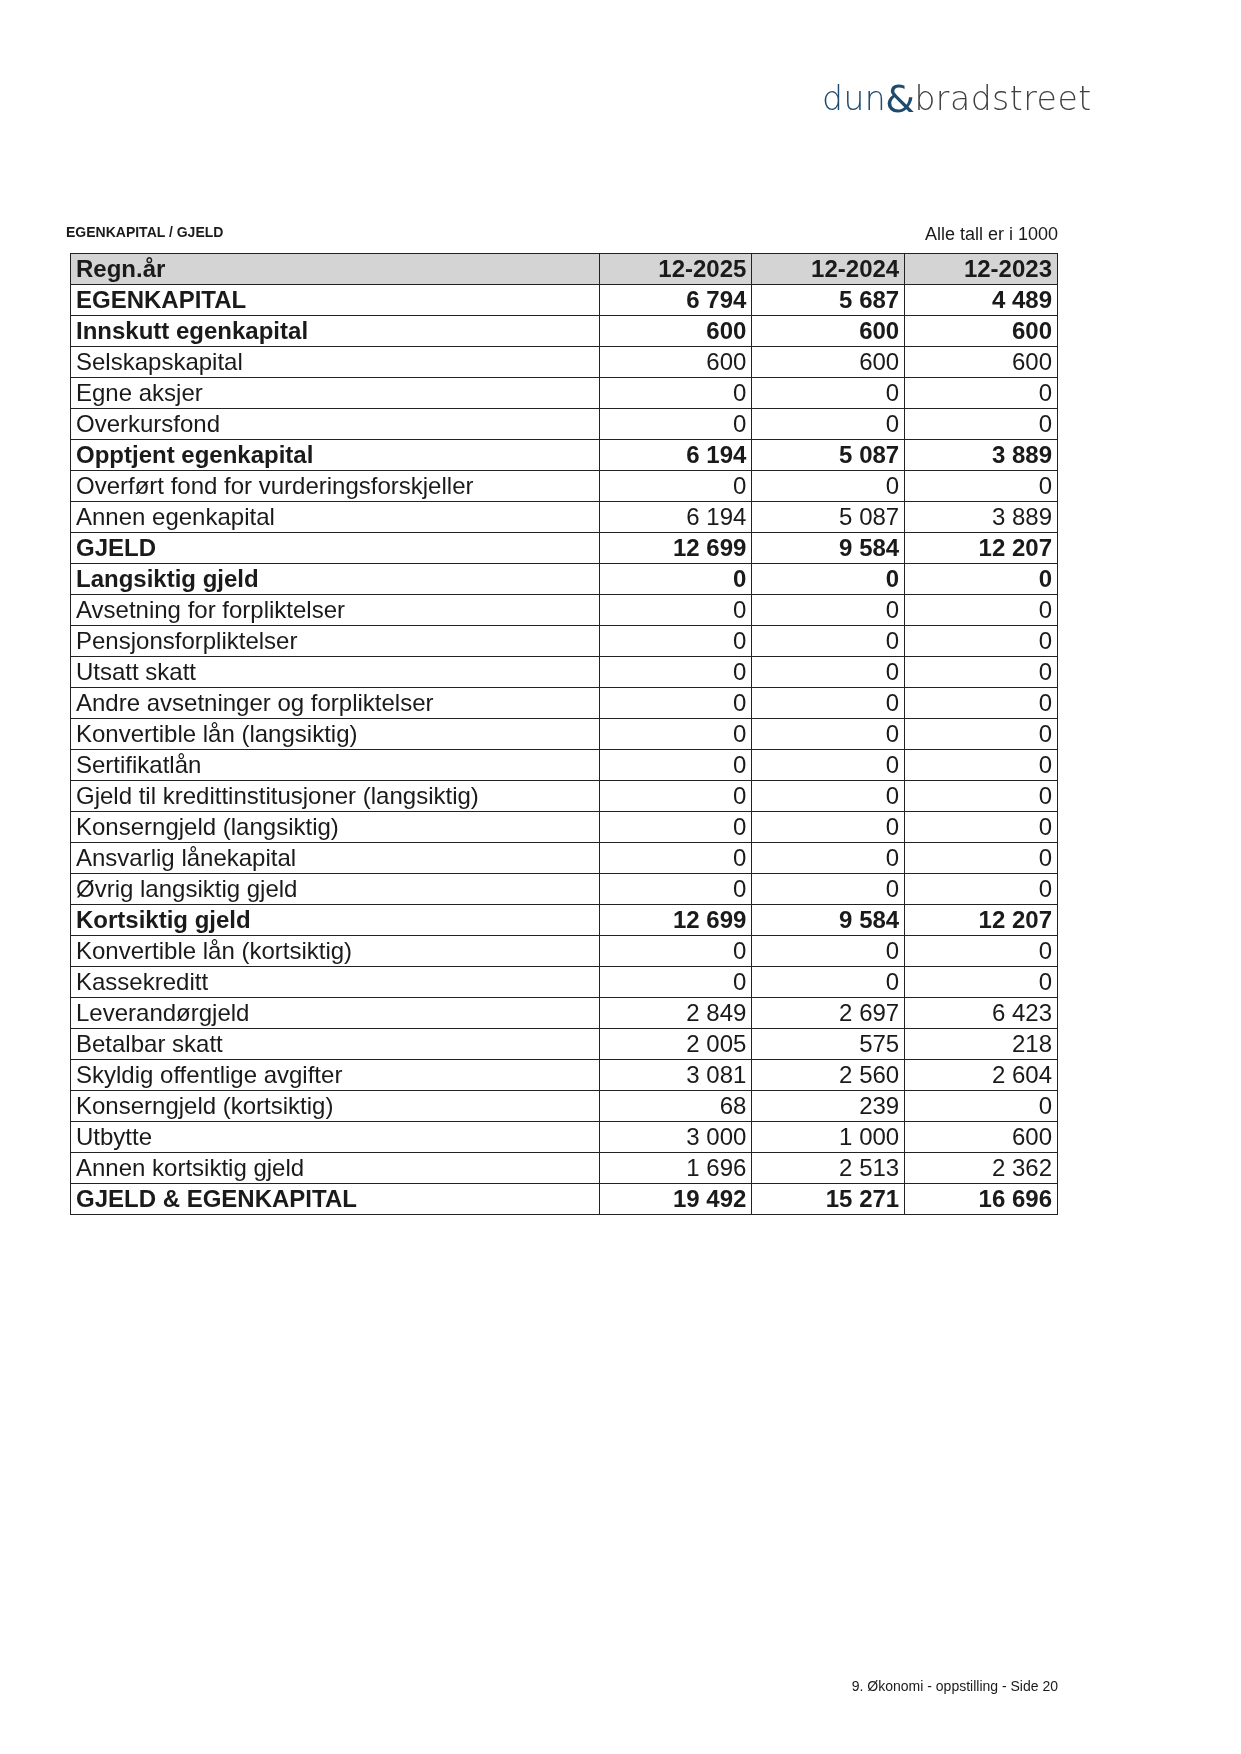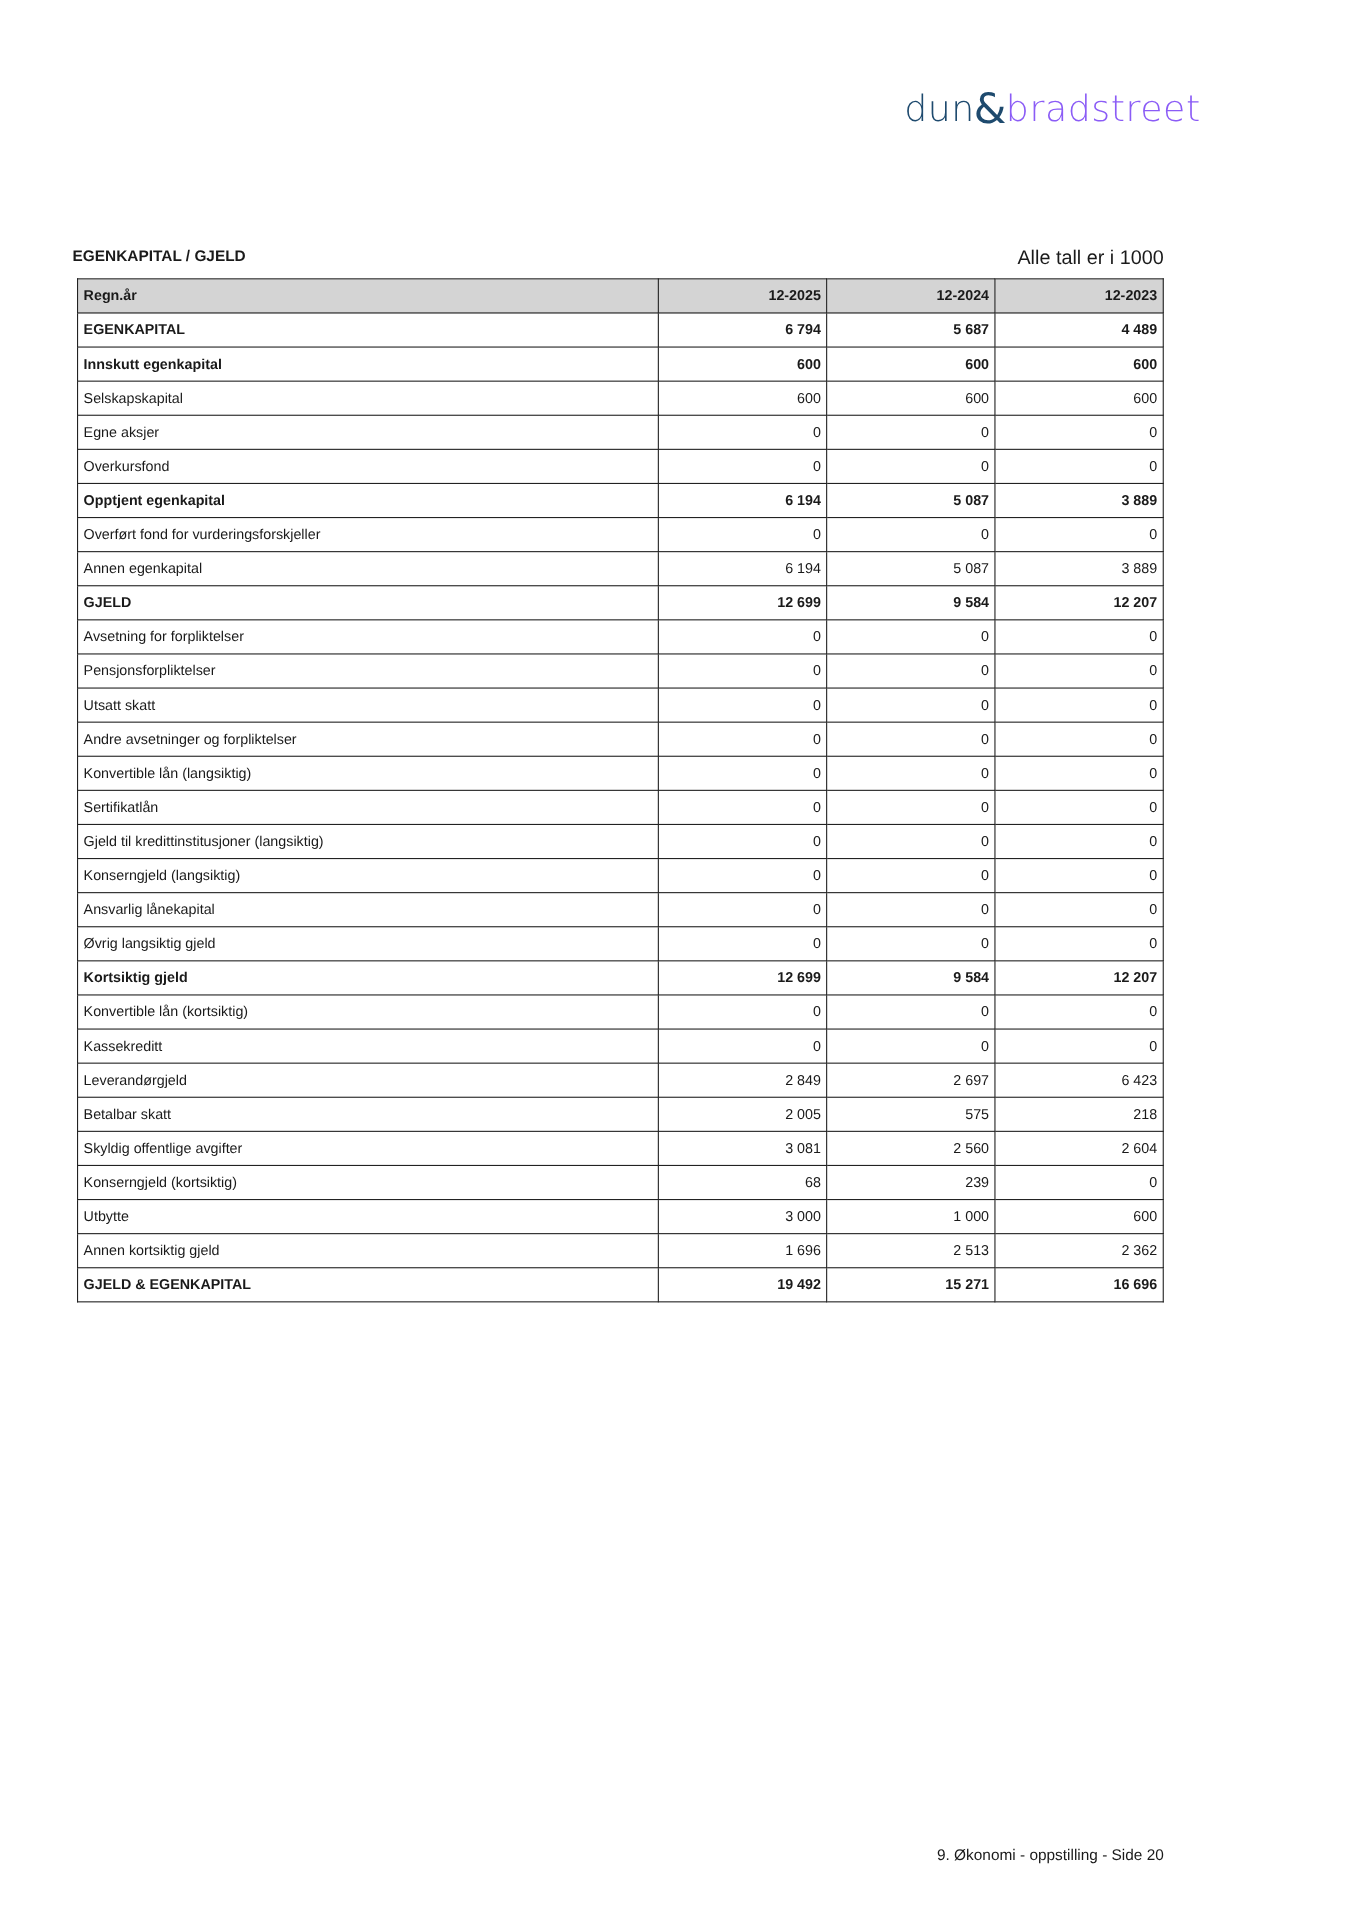--- a/index.html
+++ b/index.html
@@ -1,23 +1,23 @@
 <!DOCTYPE html>
 <html><head>
 <meta charset="utf-8">
 <style>
   html, body { margin: 0; padding: 0; background: #ffffff; }
   body { width: 1241px; height: 1754px; position: relative; font-family: "Liberation Sans", sans-serif; color: #1a1a1a; overflow: hidden; }
   .logo { position: absolute; left: 822px; top: 78px; font-family: "DejaVu Sans", sans-serif; font-size: 33px; letter-spacing: 0.5px; line-height: 1; font-weight: 300; }
   .logo .dun { color: #1e4a6e; }
   .logo .amp { color: #1e4a6e; font-weight: 400; font-size: 38px; margin: 0 -1px; position: relative; top: 2px; }
-  .logo .brad { color: #8b5cf6; }
+  .logo .brad { color: #404040; }
   .section-title { position: absolute; left: 66px; top: 224px; font-size: 14px; font-weight: bold; }
   .units-note { position: absolute; right: 183px; top: 224px; font-size: 18px; }
-  table.fin { position: absolute; left: 70px; top: 253px; width: 988px; border-collapse: collapse; font-size: 13px; }
+  table.fin { position: absolute; left: 70px; top: 253px; width: 988px; border-collapse: collapse; font-size: 24px; }
   table.fin td, table.fin th { border: 1px solid #222; height: 30px; padding: 0 5px; line-height: 30px; white-space: nowrap; }
   table.fin th { background: #d4d4d4; font-weight: bold; }
   table.fin th.lbl, table.fin td.lbl { text-align: left; width: 518px; }
   table.fin th.num, table.fin td.num { text-align: right; width: 142px; }
   table.fin tr.bold td { font-weight: bold; }
   .footer { position: absolute; right: 183px; top: 1678px; font-size: 14px; color: #1a1a1a; }
 </style>
 </head>
 <body>
 
@@ -85,20 +85,26 @@
         <td class="num">6 194</td>
         <td class="num">5 087</td>
         <td class="num">3 889</td>
       </tr>
       <tr class="bold">
         <td class="lbl">GJELD</td>
         <td class="num">12 699</td>
         <td class="num">9 584</td>
         <td class="num">12 207</td>
       </tr>
+      <tr class="bold">
+        <td class="lbl">Langsiktig gjeld</td>
+        <td class="num">0</td>
+        <td class="num">0</td>
+        <td class="num">0</td>
+      </tr>
       <tr>
         <td class="lbl">Avsetning for forpliktelser</td>
         <td class="num">0</td>
         <td class="num">0</td>
         <td class="num">0</td>
       </tr>
       <tr>
         <td class="lbl">Pensjonsforpliktelser</td>
         <td class="num">0</td>
         <td class="num">0</td>

